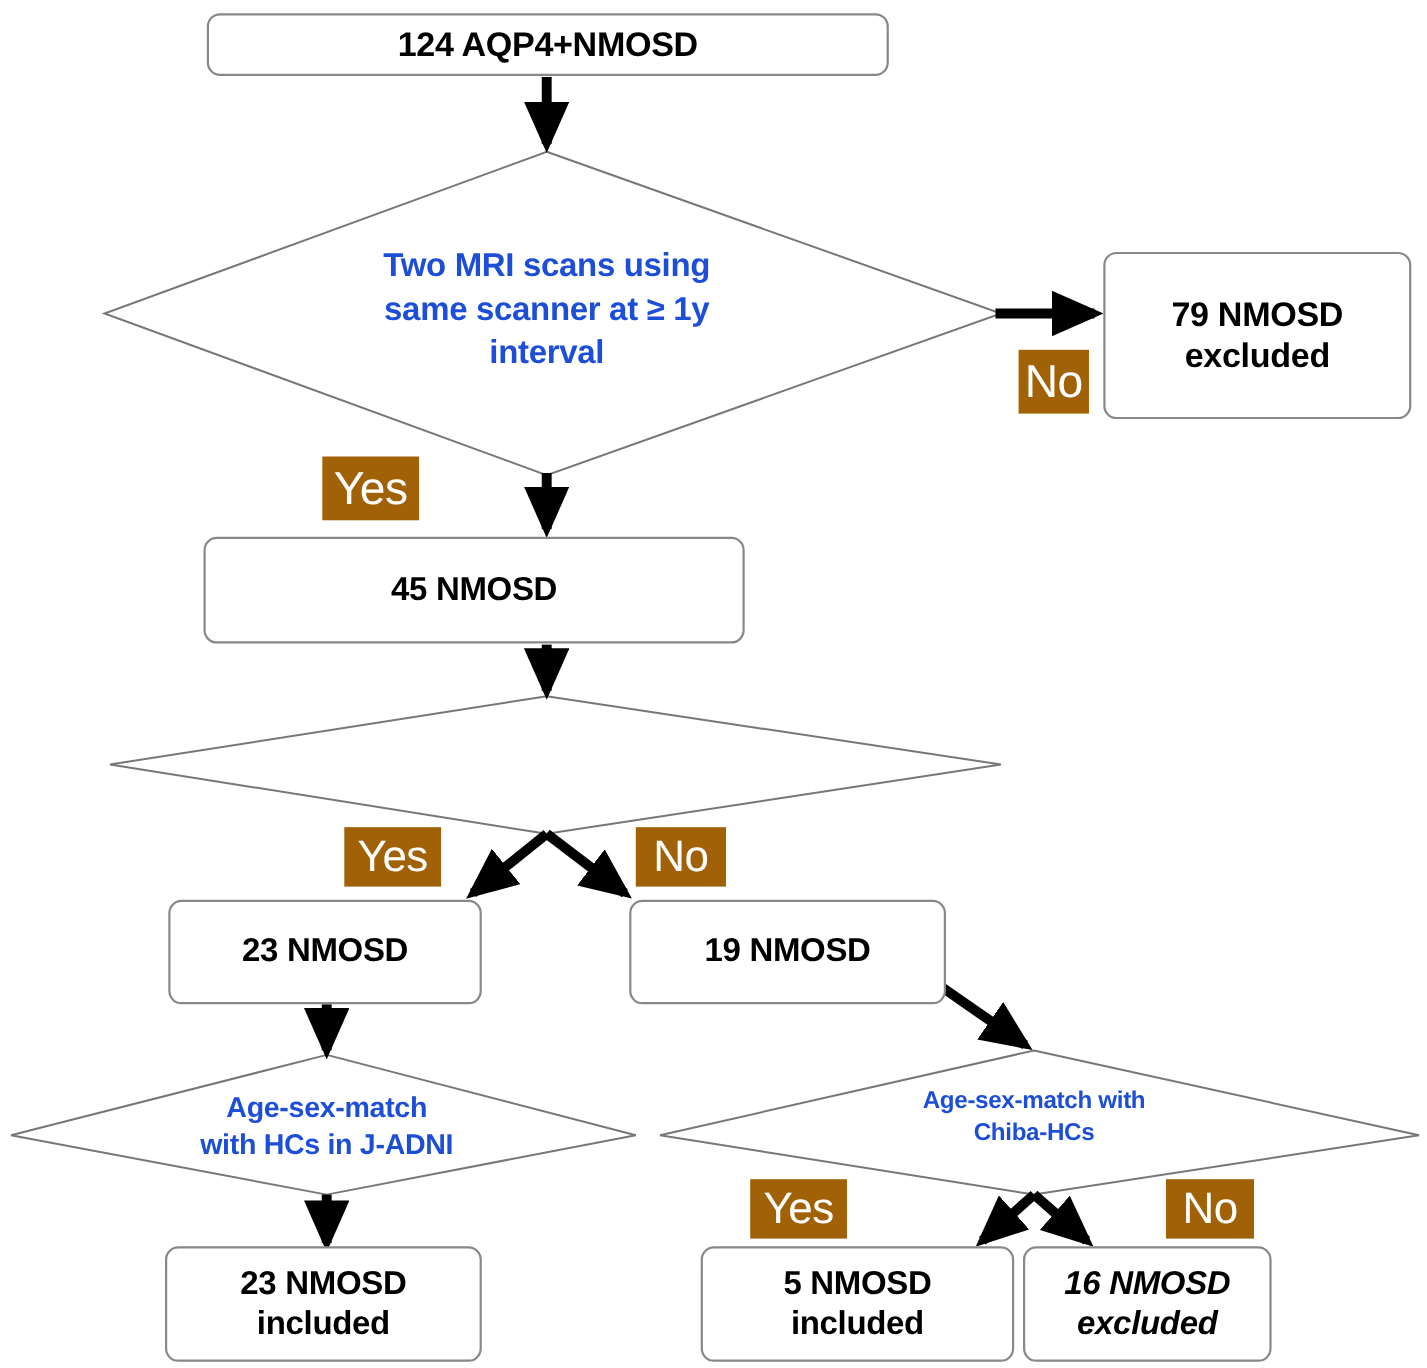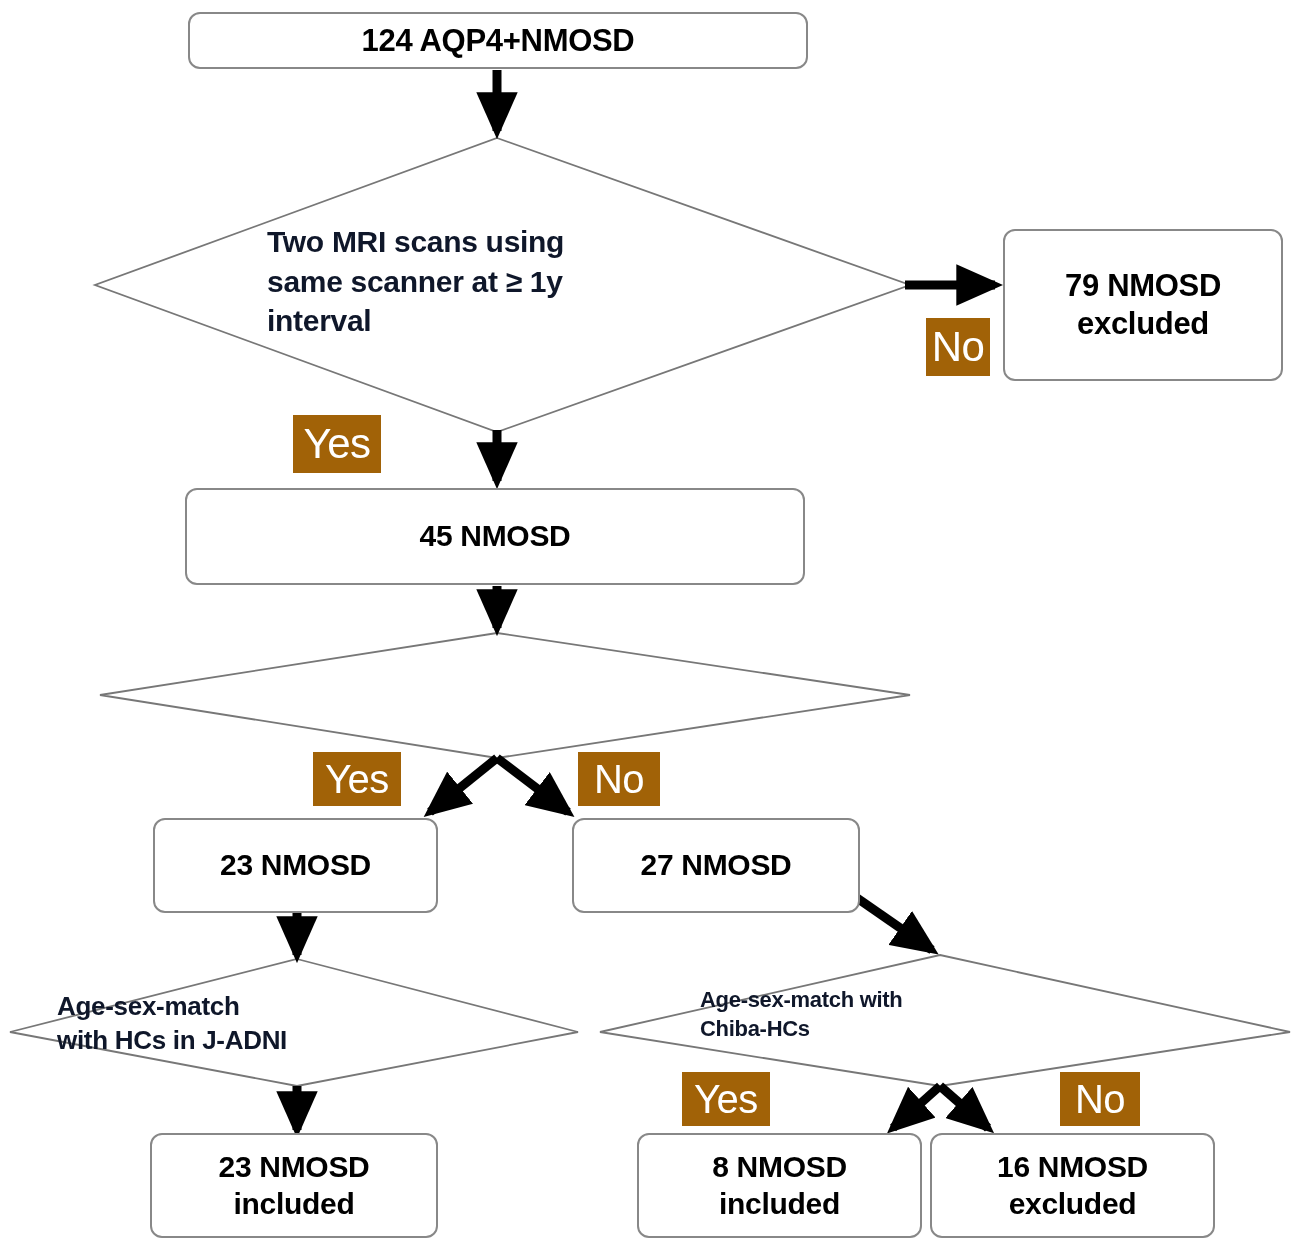--- a/index.html
+++ b/index.html
@@ -44,22 +44,22 @@
   }
   .node-box .box-text {
     display: block;
     white-space: pre-line;
     letter-spacing: -0.3px;
   }
 
   
   .diamond-label {
     position: absolute;
-    text-align: left;
-    color: #0f172a;
+    text-align: center;
+    color: #1d4ed8;
     font-weight: bold;
     line-height: 1.32;
     white-space: pre-line;
     letter-spacing: -0.3px;
     z-index: 3;
     pointer-events: none;
   }
 
   
   .branch-badge {
@@ -121,43 +121,43 @@
 
   <div class="node-box" style="left:188px; top:12px; width:620px; height:57px; font-size:31px;">
     <span class="box-text">124 AQP4+NMOSD</span>
   </div>
 
   <div class="node-box" style="left:1003px; top:206px; width:280px; height:152px; font-size:31px;margin-top:23px;">
     <span class="box-text">79 NMOSD
 excluded</span>
   </div>
 
-  <div class="node-box" style="left:185px; top:488px; width:620px; height:97px; font-size:30px;">
+  <div class="node-box" style="left:185px; top:488px; width:492px; height:97px; font-size:30px;">
     <span class="box-text">45 NMOSD</span>
   </div>
 
   <div class="node-box" style="left:153px; top:818px; width:285px; height:95px; font-size:30px;">
     <span class="box-text">23 NMOSD</span>
   </div>
 
   <div class="node-box" style="left:572px; top:818px; width:288px; height:95px; font-size:30px;">
-    <span class="box-text">27 NMOSD</span>
+    <span class="box-text">19 NMOSD</span>
   </div>
 
   <div class="node-box" style="left:150px; top:1133px; width:288px; height:105px; font-size:30px;">
     <span class="box-text">23 NMOSD
 included</span>
   </div>
 
   <div class="node-box" style="left:637px; top:1133px; width:285px; height:105px; font-size:30px;">
-    <span class="box-text">8 NMOSD
+    <span class="box-text">5 NMOSD
 included</span>
   </div>
 
-  <div class="node-box" style="left:930px; top:1133px; width:285px; height:105px; font-size:30px;">
+  <div class="node-box" style="left:930px; top:1133px; width:226px; height:105px; font-size:30px;font-style:italic;">
     <span class="box-text">16 NMOSD
 excluded</span>
   </div>
 
   <div class="diamond-label" style="left:267px; top:222px; width:460px; font-size:30px;">Two MRI scans using
 same scanner at ≥ 1y
 interval</div>
 
 
   <div class="diamond-label" style="left:57px; top:989px; width:480px; font-size:26px;">Age-sex-match

